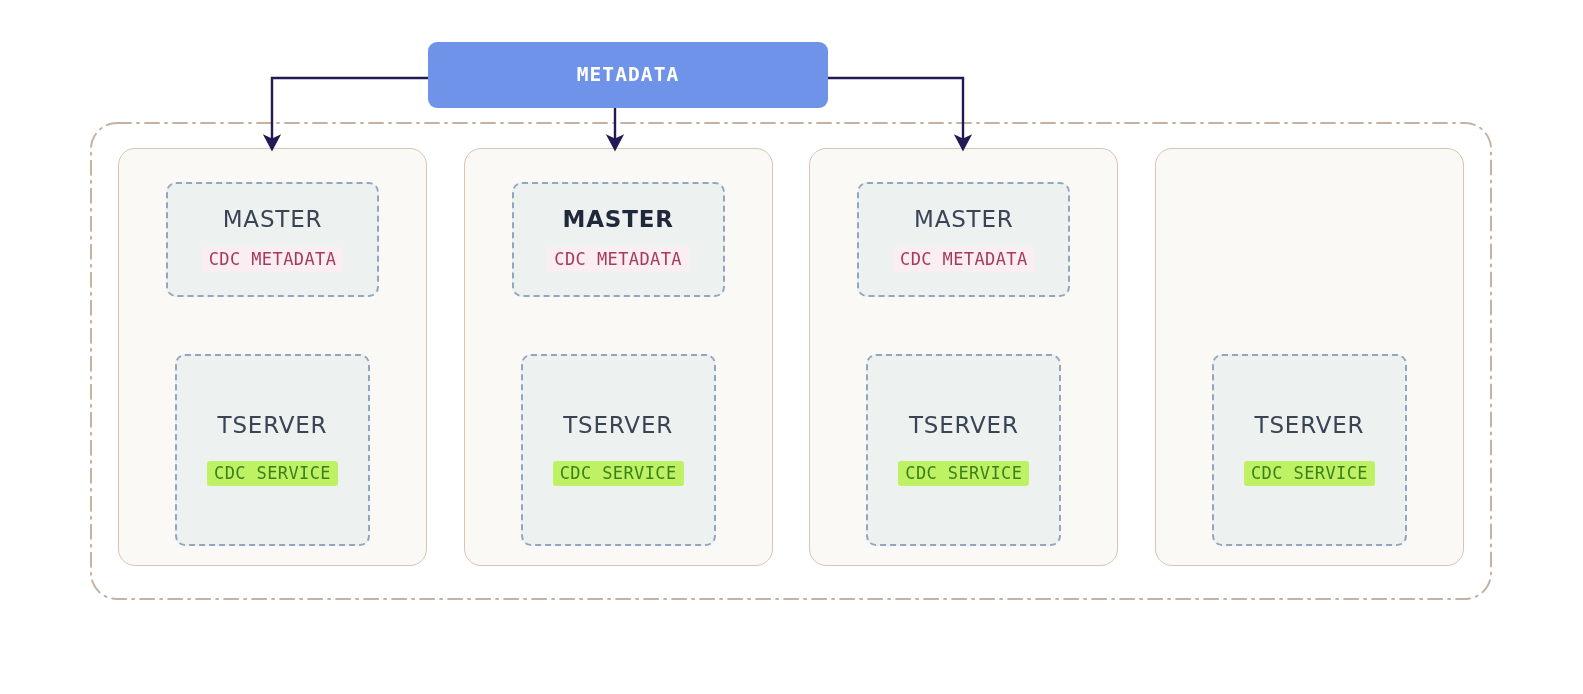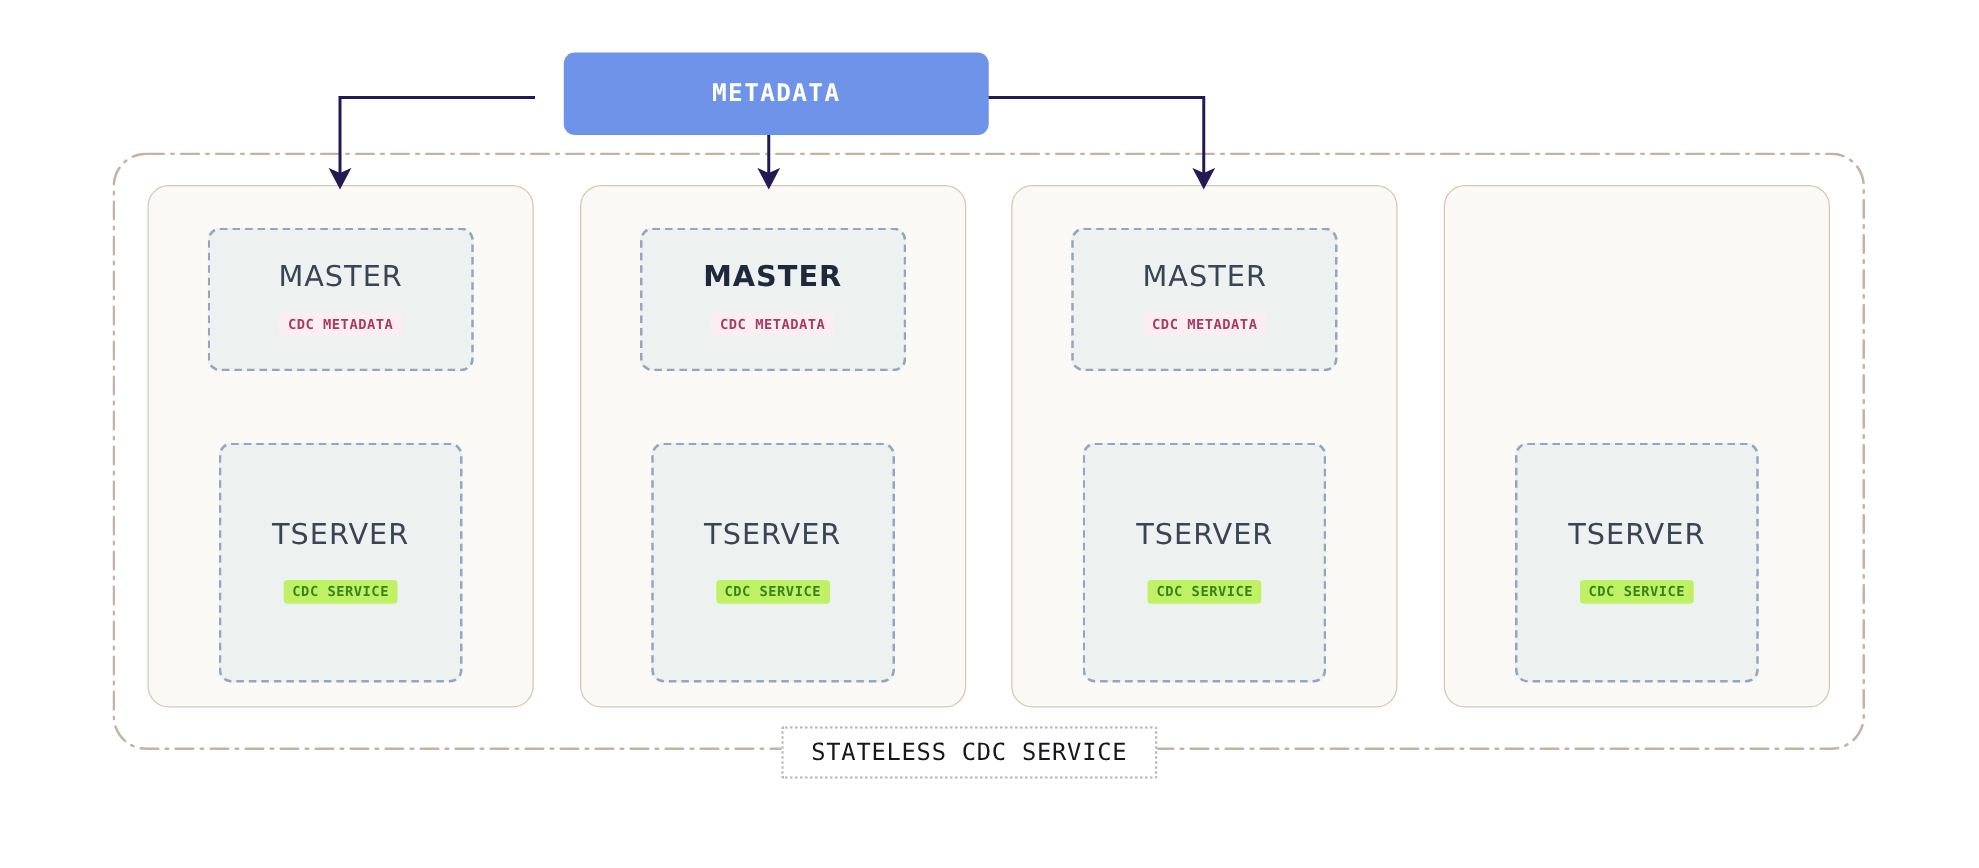--- a/index.html
+++ b/index.html
@@ -30,29 +30,28 @@
     height: 694px;
     pointer-events: none;
     z-index: 4;
   }
 
   
   .metadata-box {
     position: absolute;
     left: 428px;
     top: 42px;
-    width: 340px;
+    width: 400px;
     height: 66px;
     border-radius: 9px;
     display: flex;
     flex-direction: column;
     align-items: center;
     justify-content: center;
     z-index: 6;
-    margin-left: 23px;
   }
   .metadata-line {
     font-family: "DejaVu Sans Mono", monospace;
     font-size: 19.5px;
     font-weight: bold;
     color: #ffffff;
     letter-spacing: 1.1px;
     line-height: 1.42;
     white-space: nowrap;
   }
@@ -121,22 +120,22 @@
     letter-spacing: 0.8px;
     line-height: 1;
   }
   .comp-title.leader {
     font-weight: bold;
     color: #20293c;
   }
 
   .comp-tag {
     font-family: "DejaVu Sans Mono", monospace;
-    font-size: 11px;
-    font-weight: bold;
+    font-size: 17px;
+    font-weight: normal;
     letter-spacing: 0.4px;
     line-height: 1;
     padding: 4px 7px;
     border-radius: 3px;
     white-space: nowrap;
   }
   .tag-metadata {
     color: #a63a5e;
     background: #fbeef3;
     margin-top: 16px;
@@ -242,17 +241,14 @@
       </marker>
     </defs>
 
     <path d="M428,78 L272,78 L272,142" fill="none" stroke="#221a52" stroke-width="2.4" stroke-linejoin="miter" marker-end="url(#arrowhead)"></path>
 
     <path d="M615,108 L615,142" fill="none" stroke="#221a52" stroke-width="2.4" marker-end="url(#arrowhead)"></path>
 
     <path d="M768,78 L963,78 L963,142" fill="none" stroke="#221a52" stroke-width="2.4" stroke-linejoin="miter" marker-end="url(#arrowhead)"></path>
   </svg>
 
-  <div class="cluster-caption">
-    <span>STATELESS CDC SERVICE</span>
-  </div>
 
 </div>
 
 </body></html>

